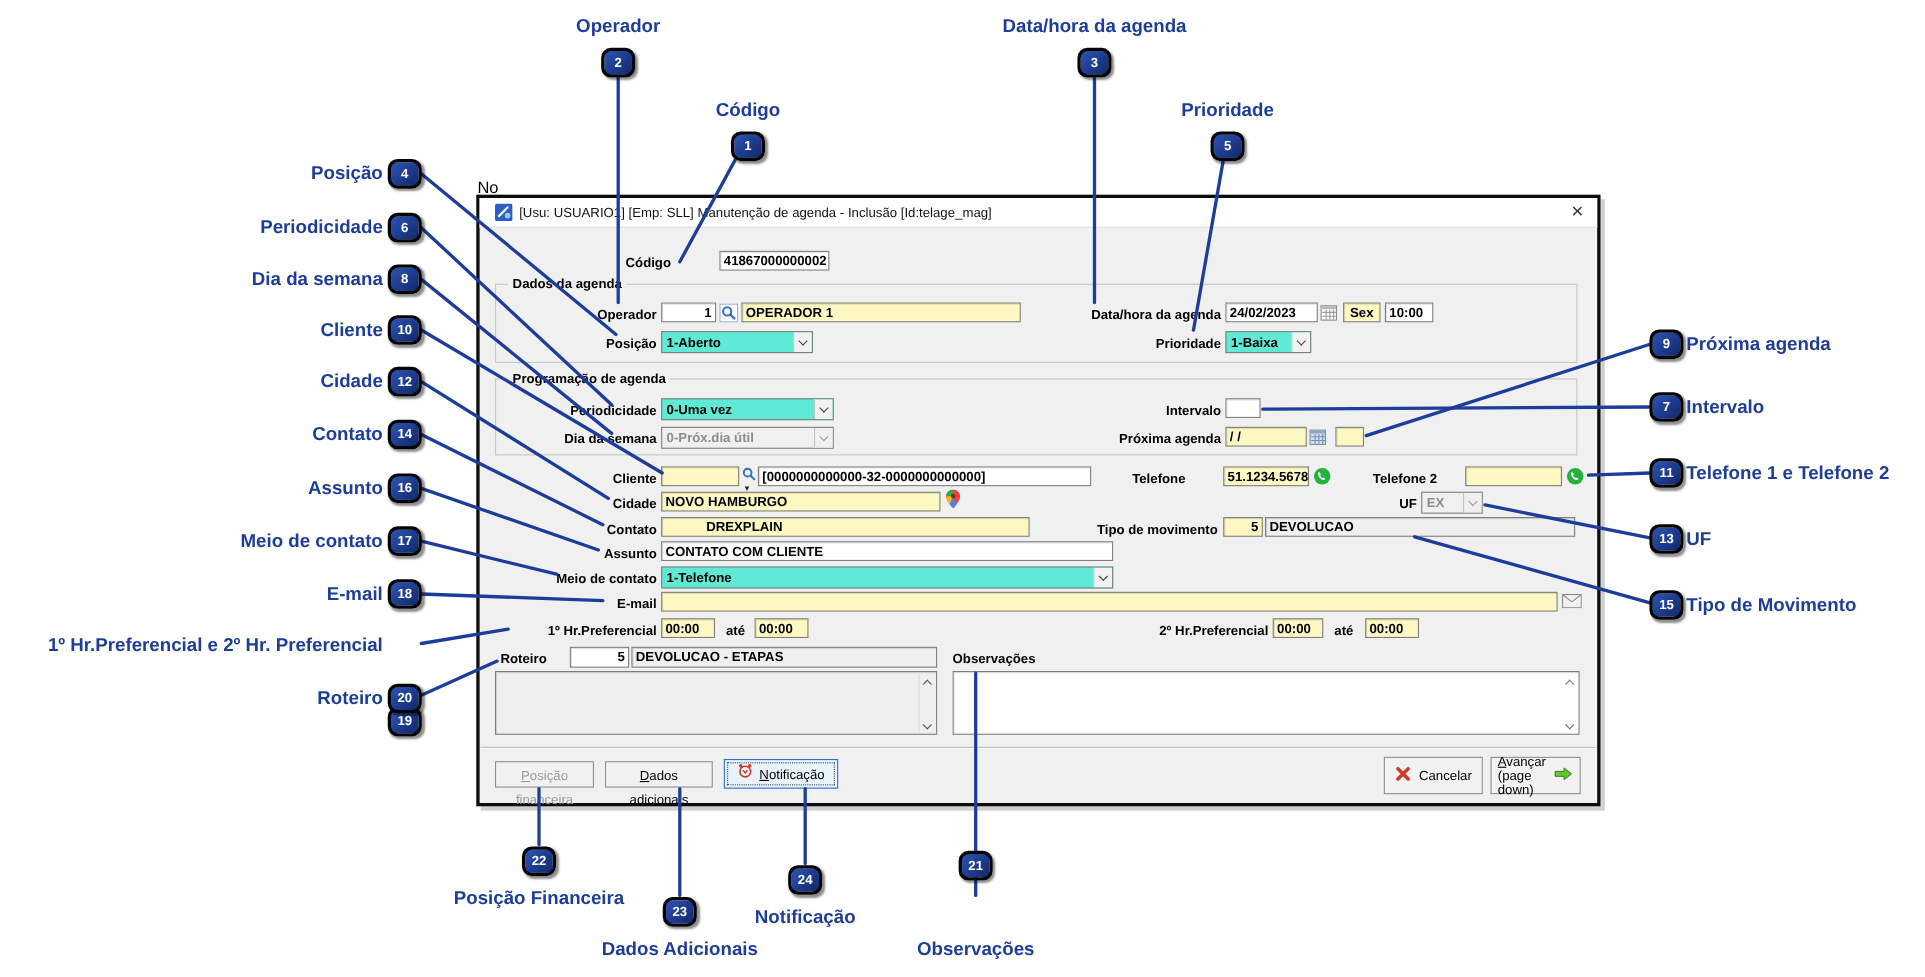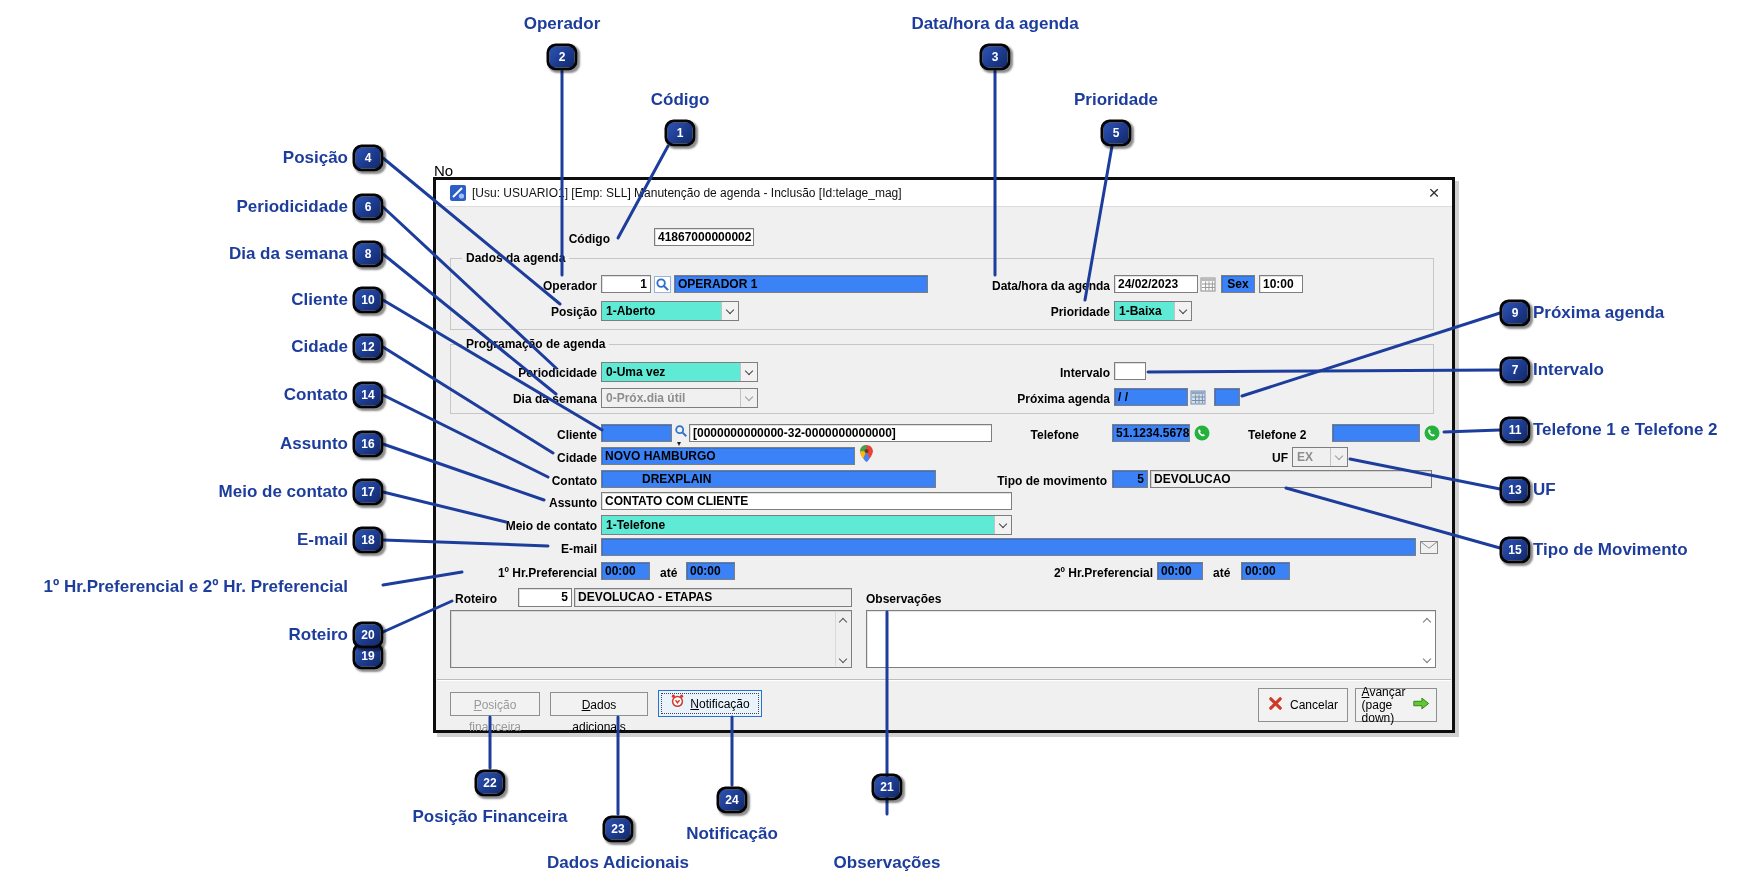--- a/index.html
+++ b/index.html
@@ -16,21 +16,21 @@
   .apptitle{position:absolute;left:472px;top:186px;font:400 12px "Liberation Sans",sans-serif;color:#111;z-index:3;white-space:nowrap;}
   .appicon{position:absolute;left:450px;top:185px;width:16px;height:16px;z-index:3;}
   .closex{position:absolute;left:1422px;top:181px;width:24px;height:24px;z-index:3;text-align:center;
           font:400 19px/24px "Liberation Sans",sans-serif;color:#333;cursor:pointer;}
 
   .lbl{position:absolute;font:700 12px/18px "Liberation Sans",sans-serif;color:#000;text-align:right;height:18px;z-index:3;white-space:nowrap;}
   .llbl{text-align:left;}
   .fld{position:absolute;height:18px;background:#fff;border:1px solid #7e7e7e;
        box-shadow:inset 1px 1px 0 rgba(0,0,0,.12);font:700 12px/16px "Liberation Sans",sans-serif;
        color:#000;padding:0 3px;z-index:3;white-space:nowrap;overflow:hidden;}
-  .cyan{background:#3b82f6;}
+  .cyan{background:#fef9c3;}
   .grayf{background:#efefef;}
   .ralign{text-align:right;}
   .calign{text-align:center;}
 
   .dd{position:absolute;height:20px;background:#5eead4;border:1px solid #7e7e7e;z-index:3;
       font:700 12px/18px "Liberation Sans",sans-serif;padding:0 20px 0 4px;color:#000;white-space:nowrap;overflow:hidden;}
   .ddbtn{position:absolute;right:0;top:0;bottom:0;width:17px;background:#f2f2f2;border-left:1px solid #c3c3c3;
          display:flex;align-items:center;justify-content:center;color:#444;}
   .dd.dis{background:#f0f0f0;color:#8d8d8d;}
   .dd.dis .ddbtn{color:#9d9d9d;background:#f0f0f0;}
@@ -163,21 +163,21 @@
   <div class="lbl" style="left:460px;top:426px;width:137px;">Cliente</div>
   <div class="fld cyan" style="left:601px;top:424px;width:71px;"></div>
   <span class="icon" style="left:674px;top:424px;">
     <svg width="14" height="14" viewBox="0 0 16 16">
         <circle cx="6.5" cy="6.5" r="4" fill="none" stroke="#2f6fce" stroke-width="2"></circle>
         <line x1="9.6" y1="9.6" x2="14" y2="14" stroke="#2f6fce" stroke-width="2.2"></line>
       </svg>
   </span>
   <span class="tinyarrow" style="left:677px;top:440px;">▾</span>
   <div class="fld" style="left:689px;top:424px;width:303px;">[0000000000000-32-0000000000000]</div>
-  <div class="lbl" style="left:972px;top:426px;width:107px;">Telefone</div>
+  <div class="lbl" style="left:1000px;top:426px;width:107px;text-align:center;">Telefone</div>
   <div class="fld cyan ralign" style="left:1112px;top:424px;width:78px;">51.1234.5678</div>
   <span class="icon" style="left:1194px;top:425px;">
     <svg width="16" height="16" viewBox="0 0 16 16">
         <circle cx="8" cy="8" r="7.5" fill="#24b23c"></circle>
         <path d="M4.8 4.4c-.5.4-.8 1-.6 1.8.3 1.9 1.7 3.8 3.4 4.7.9.5 1.9.6 2.7.1.4-.3.6-.7.4-1.1l-1.4-.9-.9.6c-.9-.4-1.9-1.4-2.3-2.3l.7-.8-.8-1.7c-.3-.4-.8-.6-1.2-.4z" fill="#fff"></path>
       </svg>
   </span>
   <div class="lbl llbl" style="left:1248px;top:426px;width:80px;">Telefone 2</div>
   <div class="fld cyan" style="left:1332px;top:424px;width:88px;"></div>
   <span class="icon" style="left:1424px;top:425px;">

